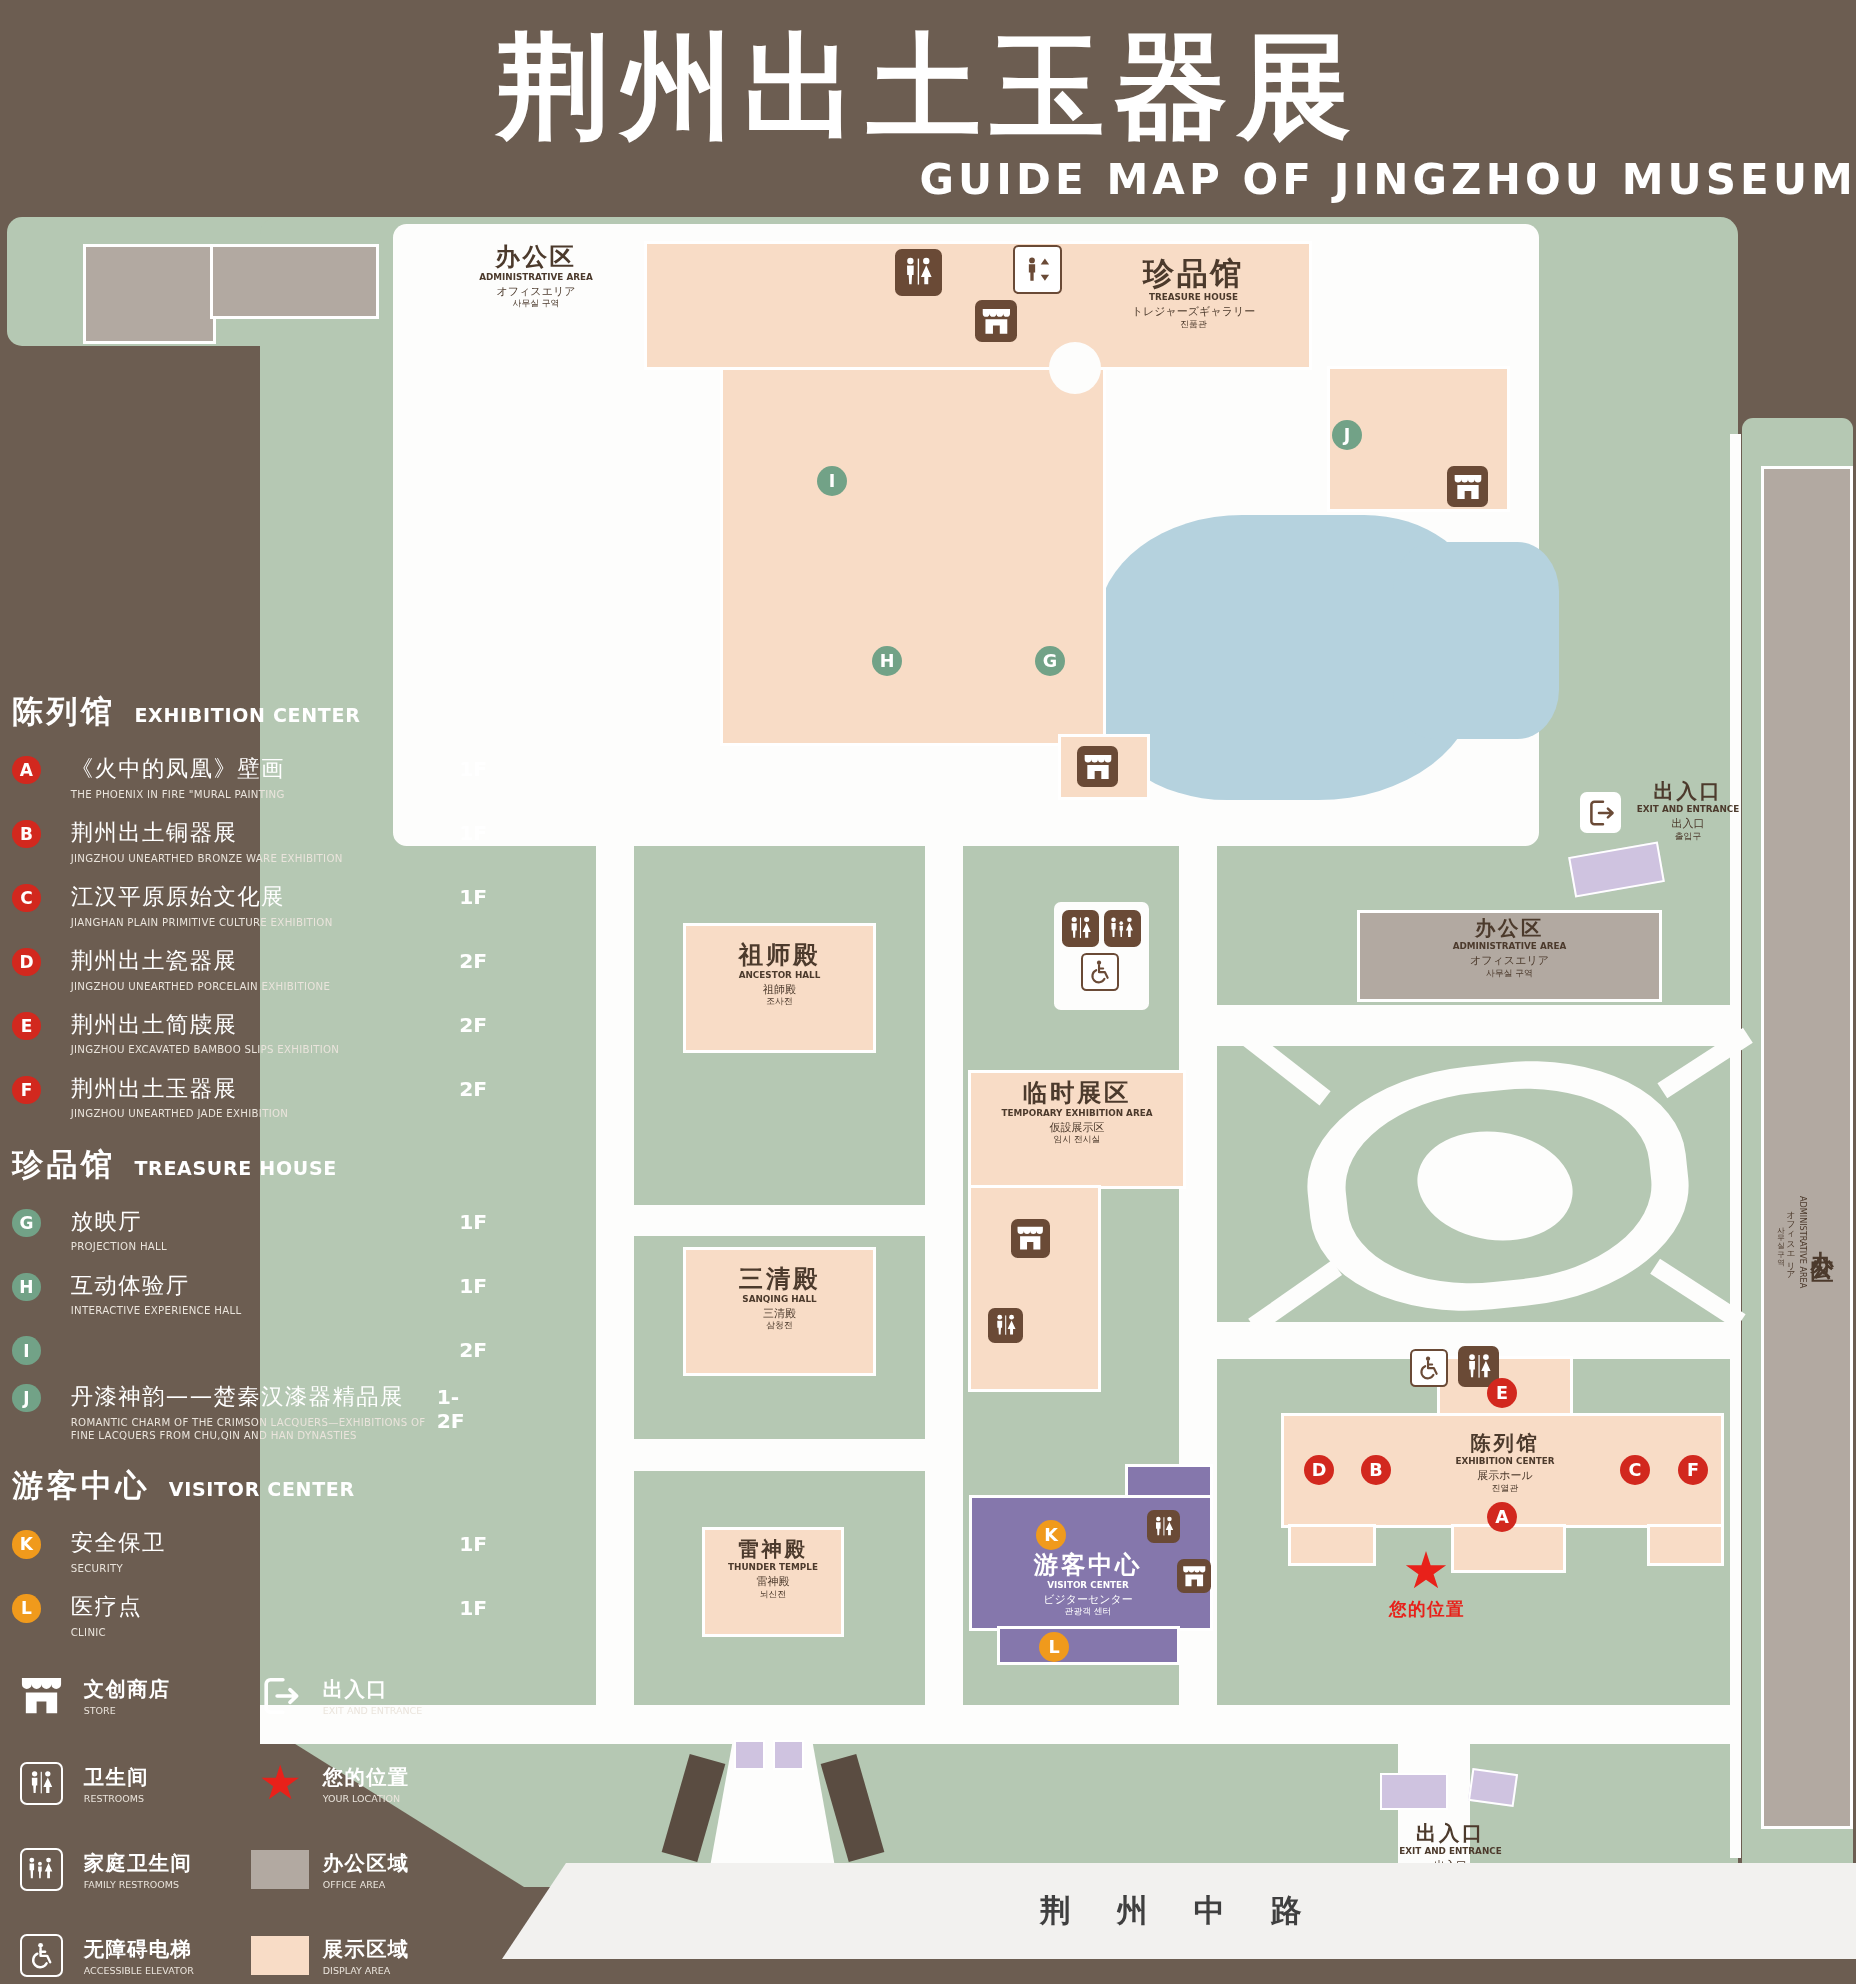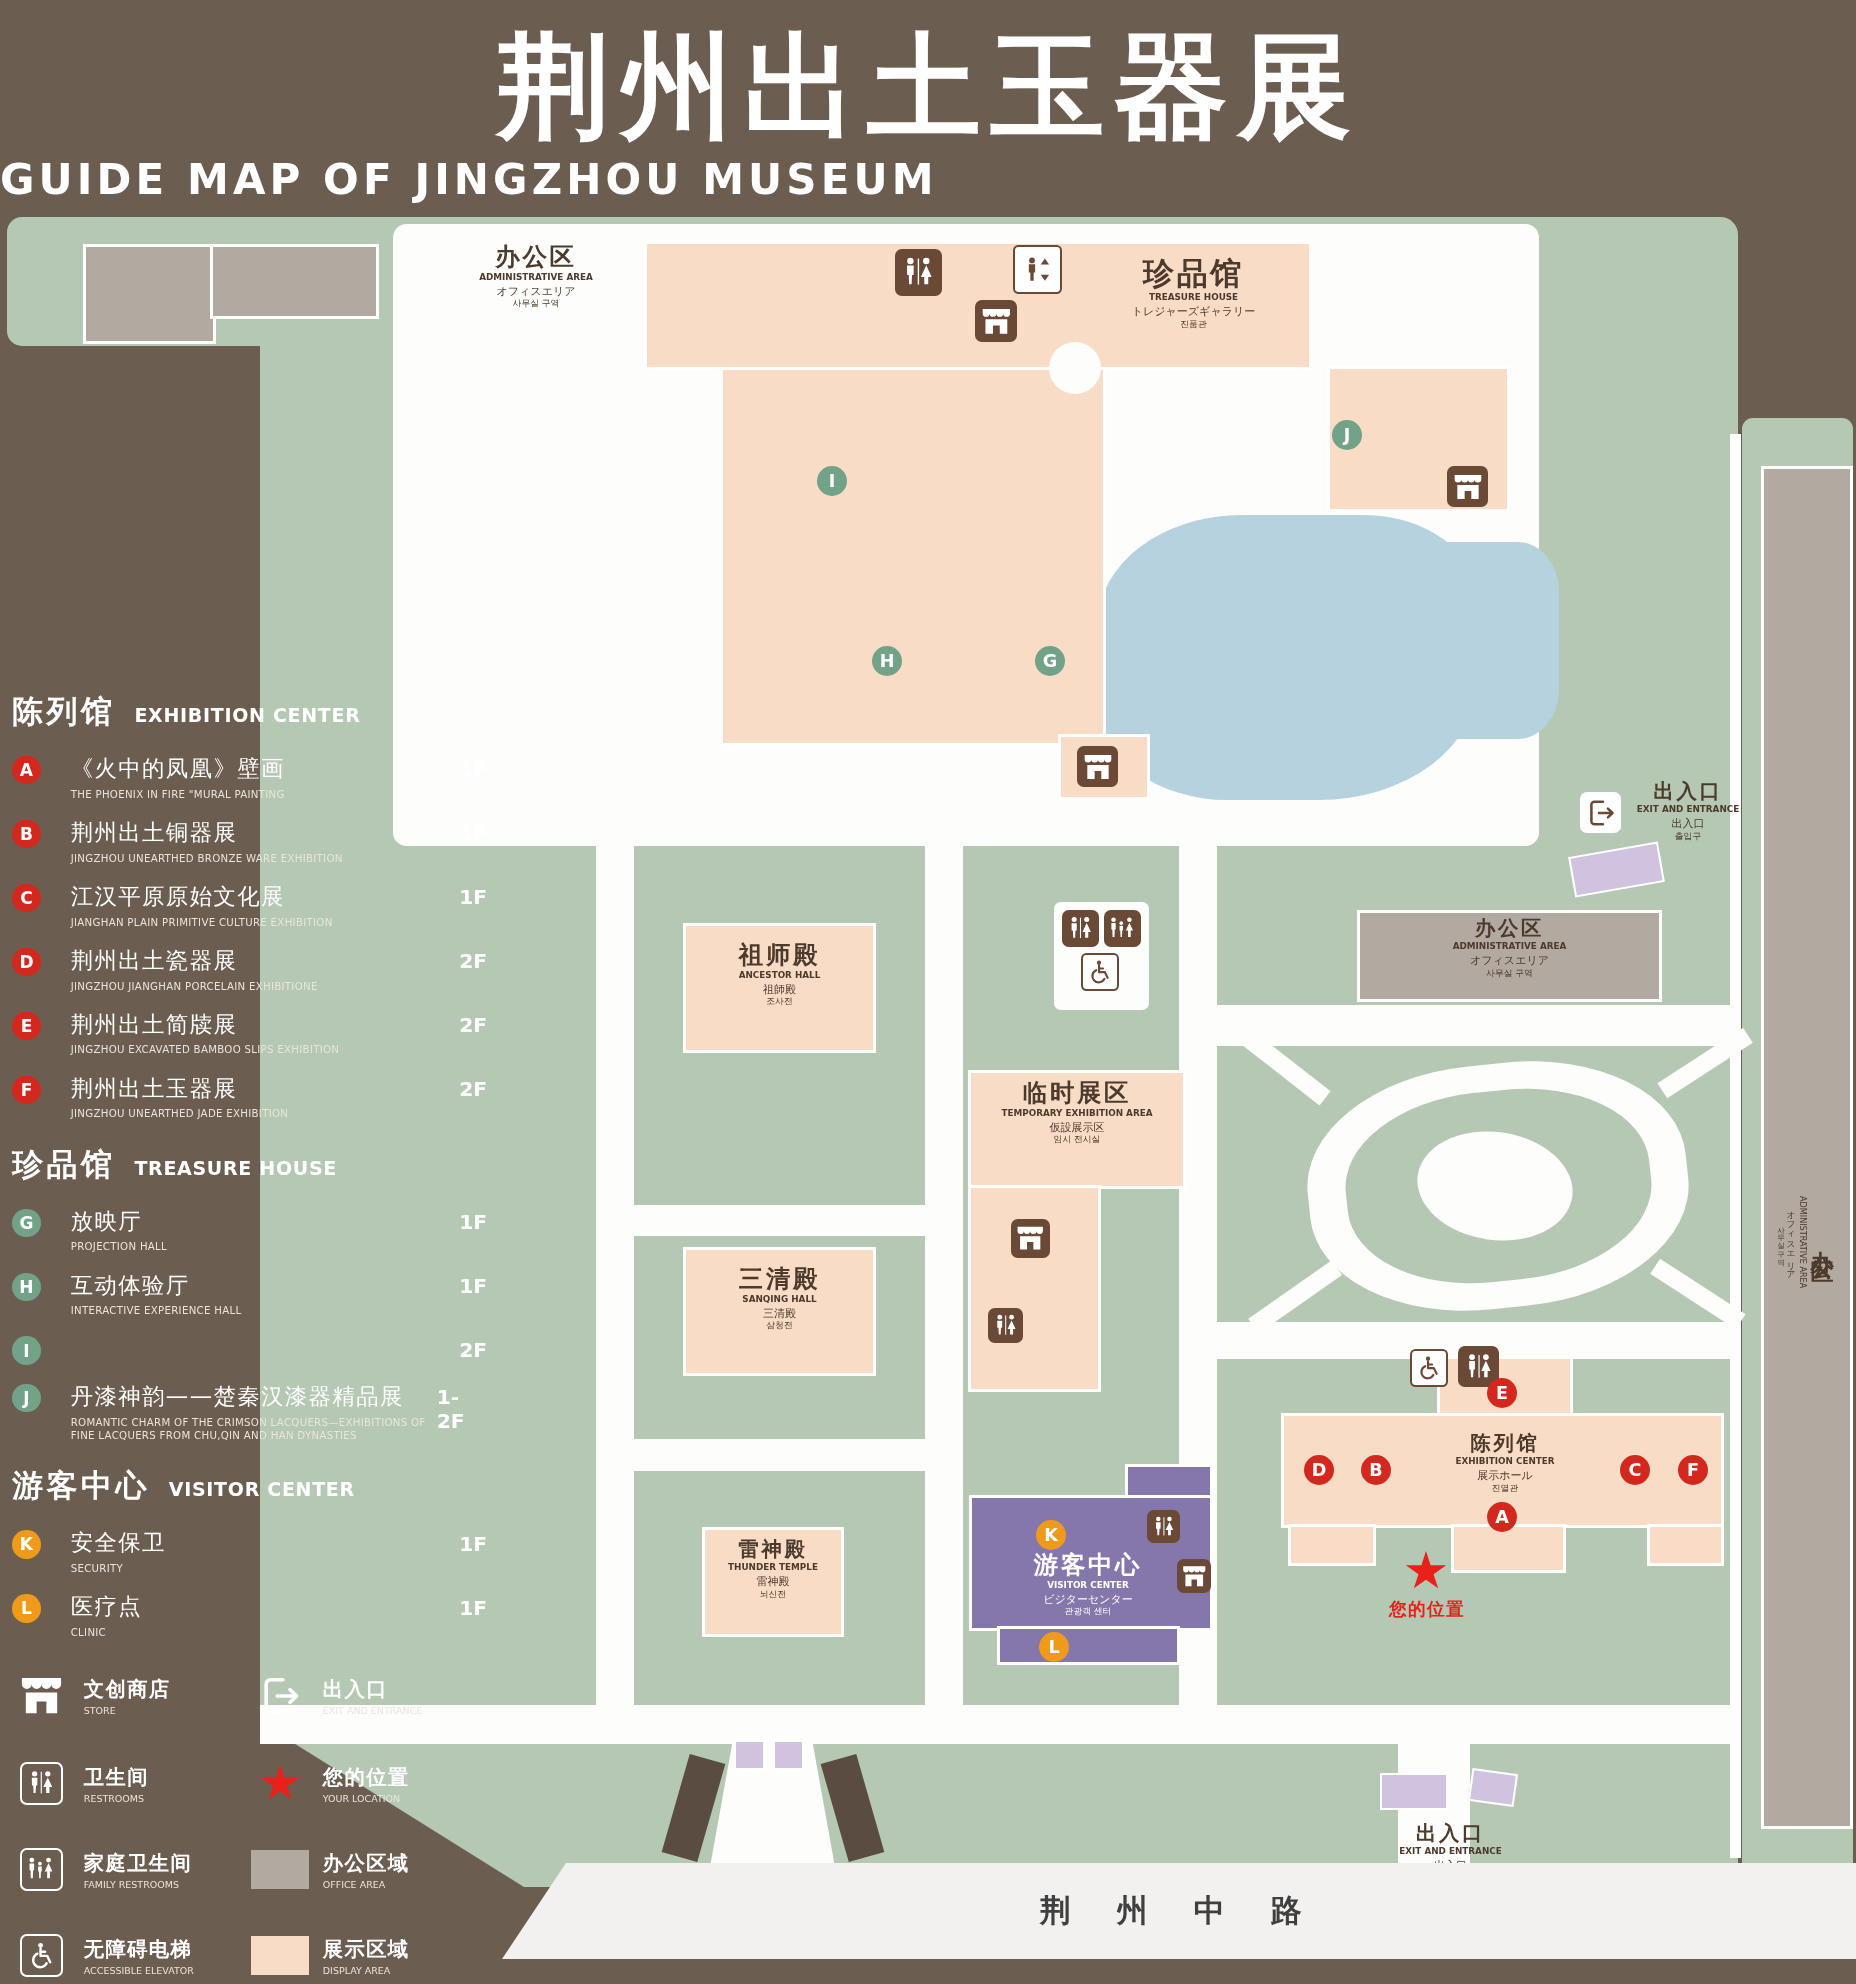--- a/index.html
+++ b/index.html
@@ -13,21 +13,21 @@
   .green{background:#b5c8b3;}
   .white{background:#fdfdfc;}
   .blue{position:absolute;background:#b5d2de;}
   .bldg{position:absolute;box-sizing:border-box;border:3.4px solid #ffffff;}
   .pink{background:#f8dcc6;}
   .grayb{background:#b2a9a1;}
   .purpleb{background:#8577ac;}
   .lav{position:absolute;background:#cfc3e0;border:2px solid #fff;box-sizing:border-box;}
   .page-title{position:absolute;top:11px;left:0;width:100%;text-align:center;color:#fff;
     font-size:114px;font-weight:bold;letter-spacing:9.5px;}
-  .page-subtitle{position:absolute;top:155px;left:0;width:100%;text-align:left;color:#fff;
+  .page-subtitle{position:absolute;top:155px;left:0;width:100%;text-align:right;color:#fff;
     font-size:42px;font-weight:600;letter-spacing:4.1px;}
   
   .bl{position:absolute;text-align:center;color:#4c3a2c;line-height:1.12;}
   .bl .z{font-weight:bold;letter-spacing:2.7px;font-size:24.4px;}
   .bl .e{font-weight:bold;font-size:8.8px;margin-top:2.7px;}
   .bl .j3{font-size:11px;margin-top:2.7px;}
   .bl .k4{font-size:8.8px;margin-top:1.4px;}
   .bl.big .z{font-size:31px;}
   .bl.small .z{font-size:20.3px;}
   .bl.light{color:#ffffff;}
@@ -395,21 +395,21 @@
       <div class="it-txt">
           <div class="it-zh">江汉平原原始文化展</div>
           <div class="it-en">JIANGHAN PLAIN PRIMITIVE CULTURE EXHIBITION</div>
         </div>
       <div class="it-fl">1F</div>
     </div>
     <div class="item">
       <div class="mk m-red sm">D</div>
       <div class="it-txt">
           <div class="it-zh">荆州出土瓷器展</div>
-          <div class="it-en">JINGZHOU JIANGHAN PORCELAIN EXHIBITIONE</div>
+          <div class="it-en">JINGZHOU UNEARTHED PORCELAIN EXHIBITIONE</div>
         </div>
       <div class="it-fl">2F</div>
     </div>
     <div class="item">
       <div class="mk m-red sm">E</div>
       <div class="it-txt">
           <div class="it-zh">荆州出土简牍展</div>
           <div class="it-en">JINGZHOU EXCAVATED BAMBOO SLIPS EXHIBITION</div>
         </div>
       <div class="it-fl">2F</div>

